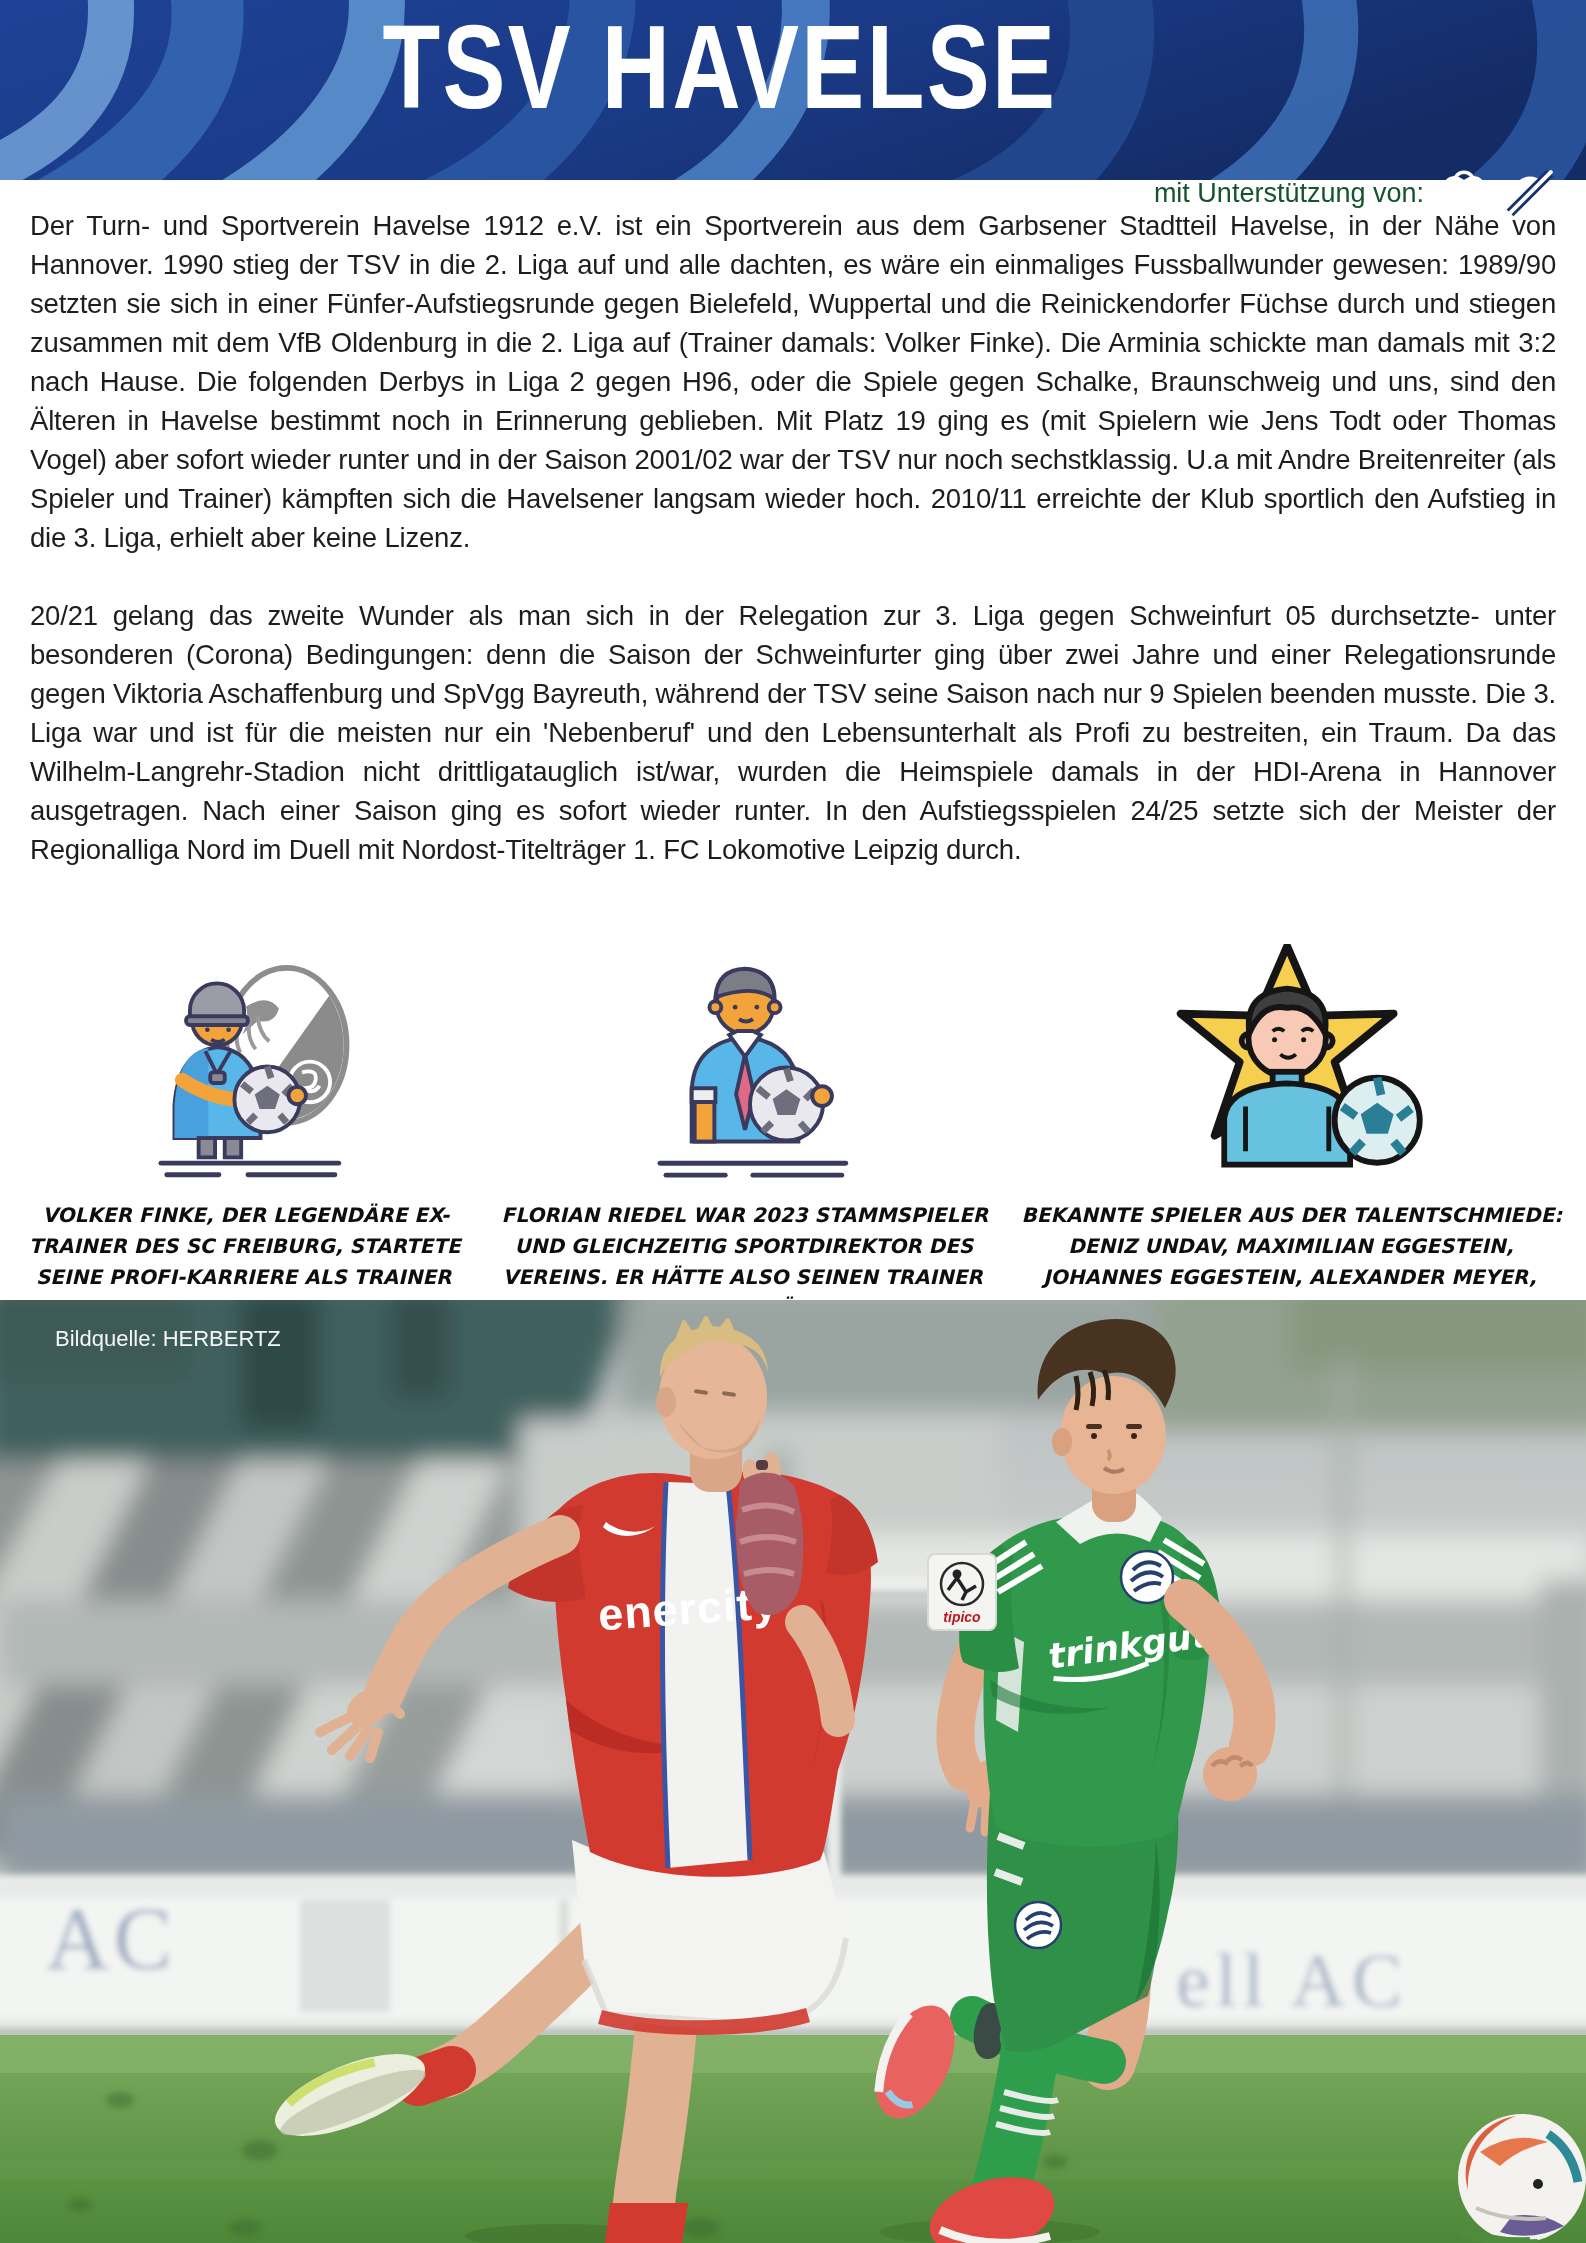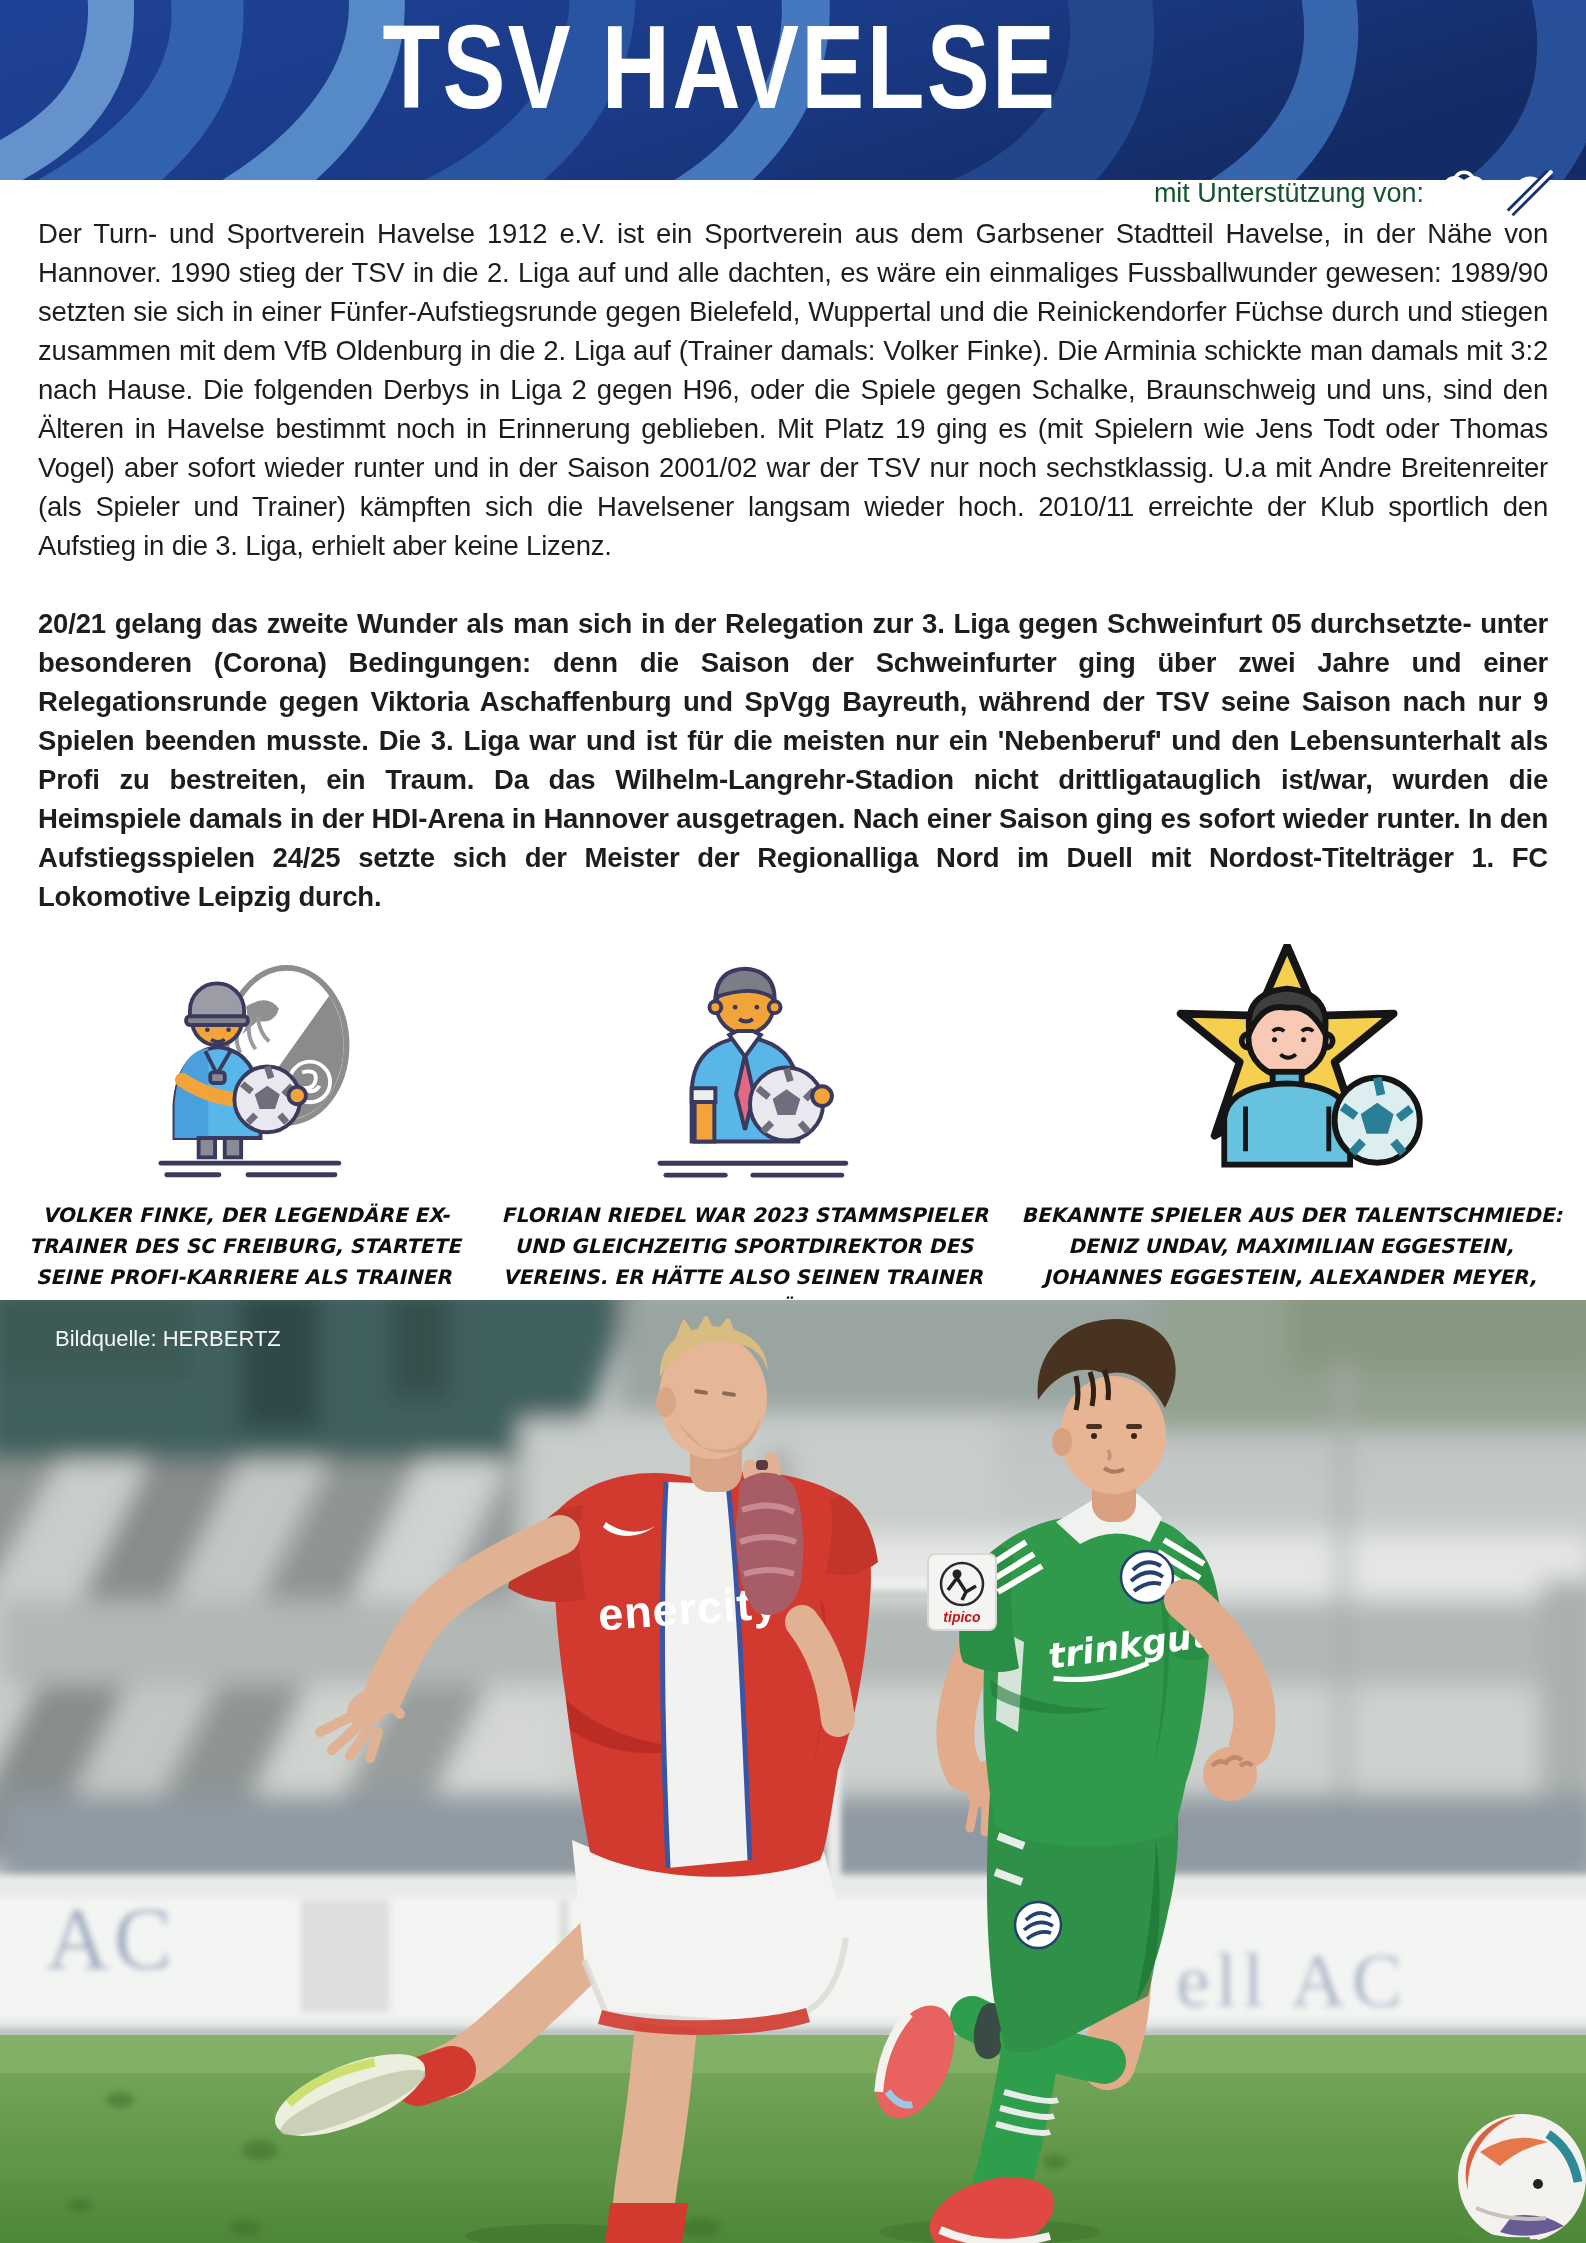--- a/index.html
+++ b/index.html
@@ -9,22 +9,22 @@
   .header{position:absolute;top:0;left:0;width:1586px;height:229px;overflow:hidden;}
   .header svg.bg{position:absolute;top:0;left:0;}
   .header-title{position:absolute;top:8px;left:0;width:1440px;text-align:center;
         color:#ffffff;font-weight:bold;font-size:118px;letter-spacing:3px;line-height:118px;}
   .header-title span{display:inline-block;transform:scaleX(0.80);transform-origin:center;}
   .support{position:absolute;right:30px;bottom:10px;display:flex;align-items:center;gap:14px;}
   .support-label{color:#14532d;font-family:Liberation Sans, sans-serif;font-size:27px;}
   
   .article{position:absolute;top:206px;left:30px;width:1526px;color:#1d1d1d;
         font-size:27.5px;line-height:39px;text-align:justify;letter-spacing:-0.2px;}
-  .article p{margin:8px;}
-  .article p + p{margin-top:39px;font-weight:bold;}
+  .article p{margin:0;}
+  .article p + p{margin-top:39px;}
   
   .info-row{position:absolute;top:946px;left:0;width:1586px;display:flex;justify-content:space-between;
         box-sizing:border-box;padding:0 18px;}
   .info-card{display:flex;flex-direction:column;align-items:center;}
   .info-card .art{height:240px;display:flex;align-items:flex-end;justify-content:center;}
   .caption{font-family:"DejaVu Sans",sans-serif;font-style:italic;font-weight:bold;
         font-size:20px;line-height:31px;color:#0e0e0e;text-align:center;margin-top:14px;
         transform:skewX(-2deg);}
   .c1{width:432px;} .c2{width:516px;} .c3{width:548px;}
   

